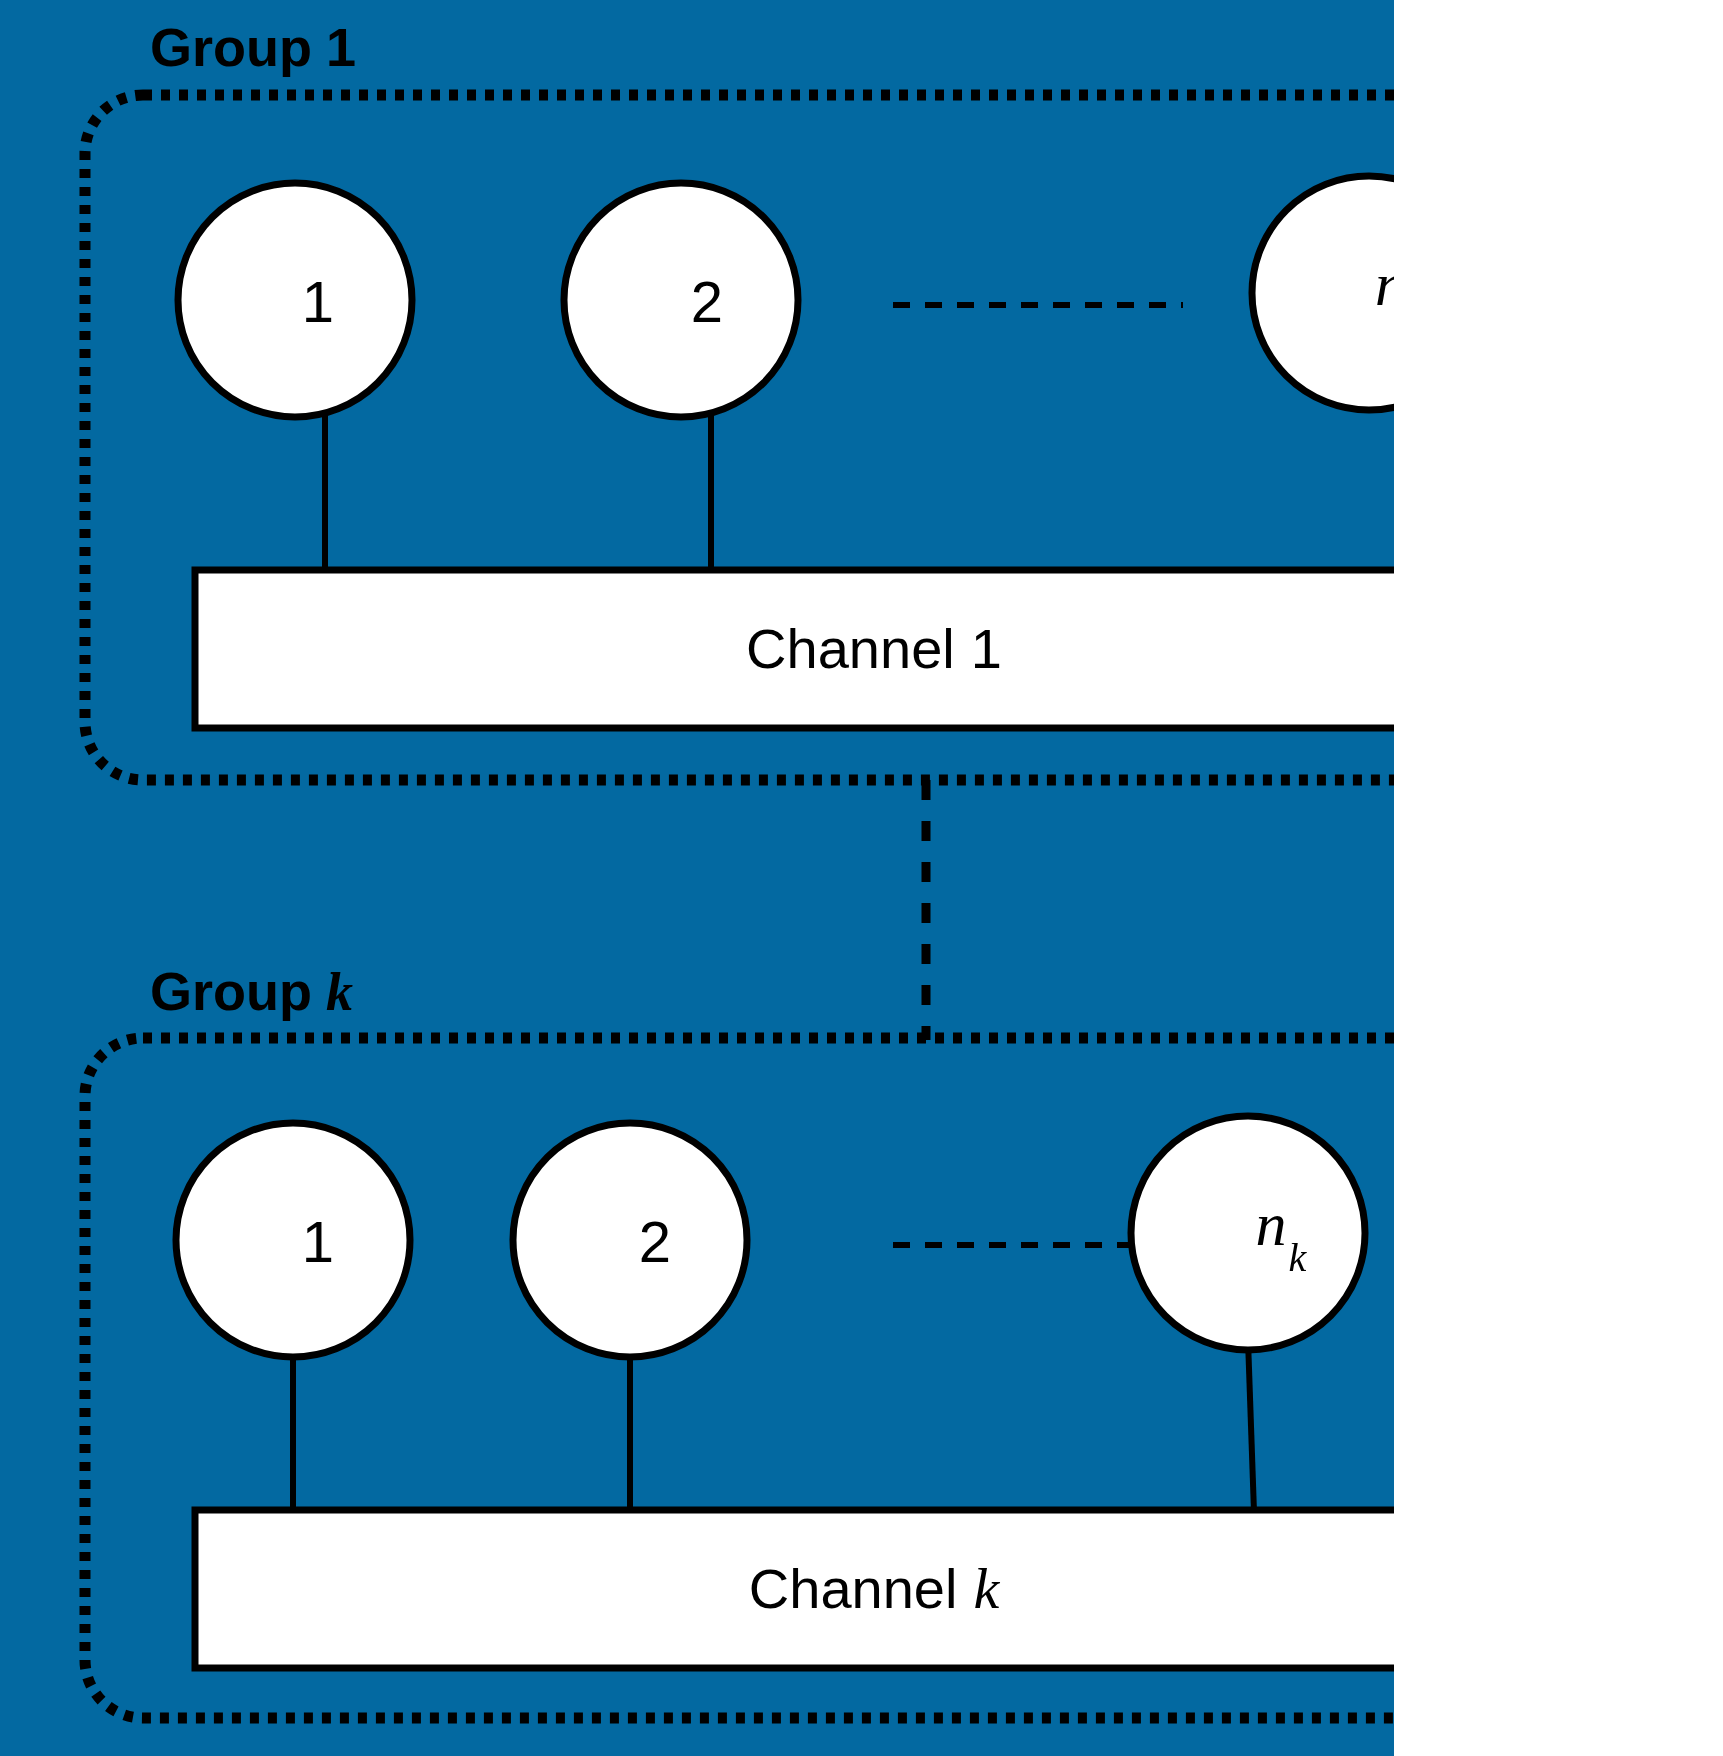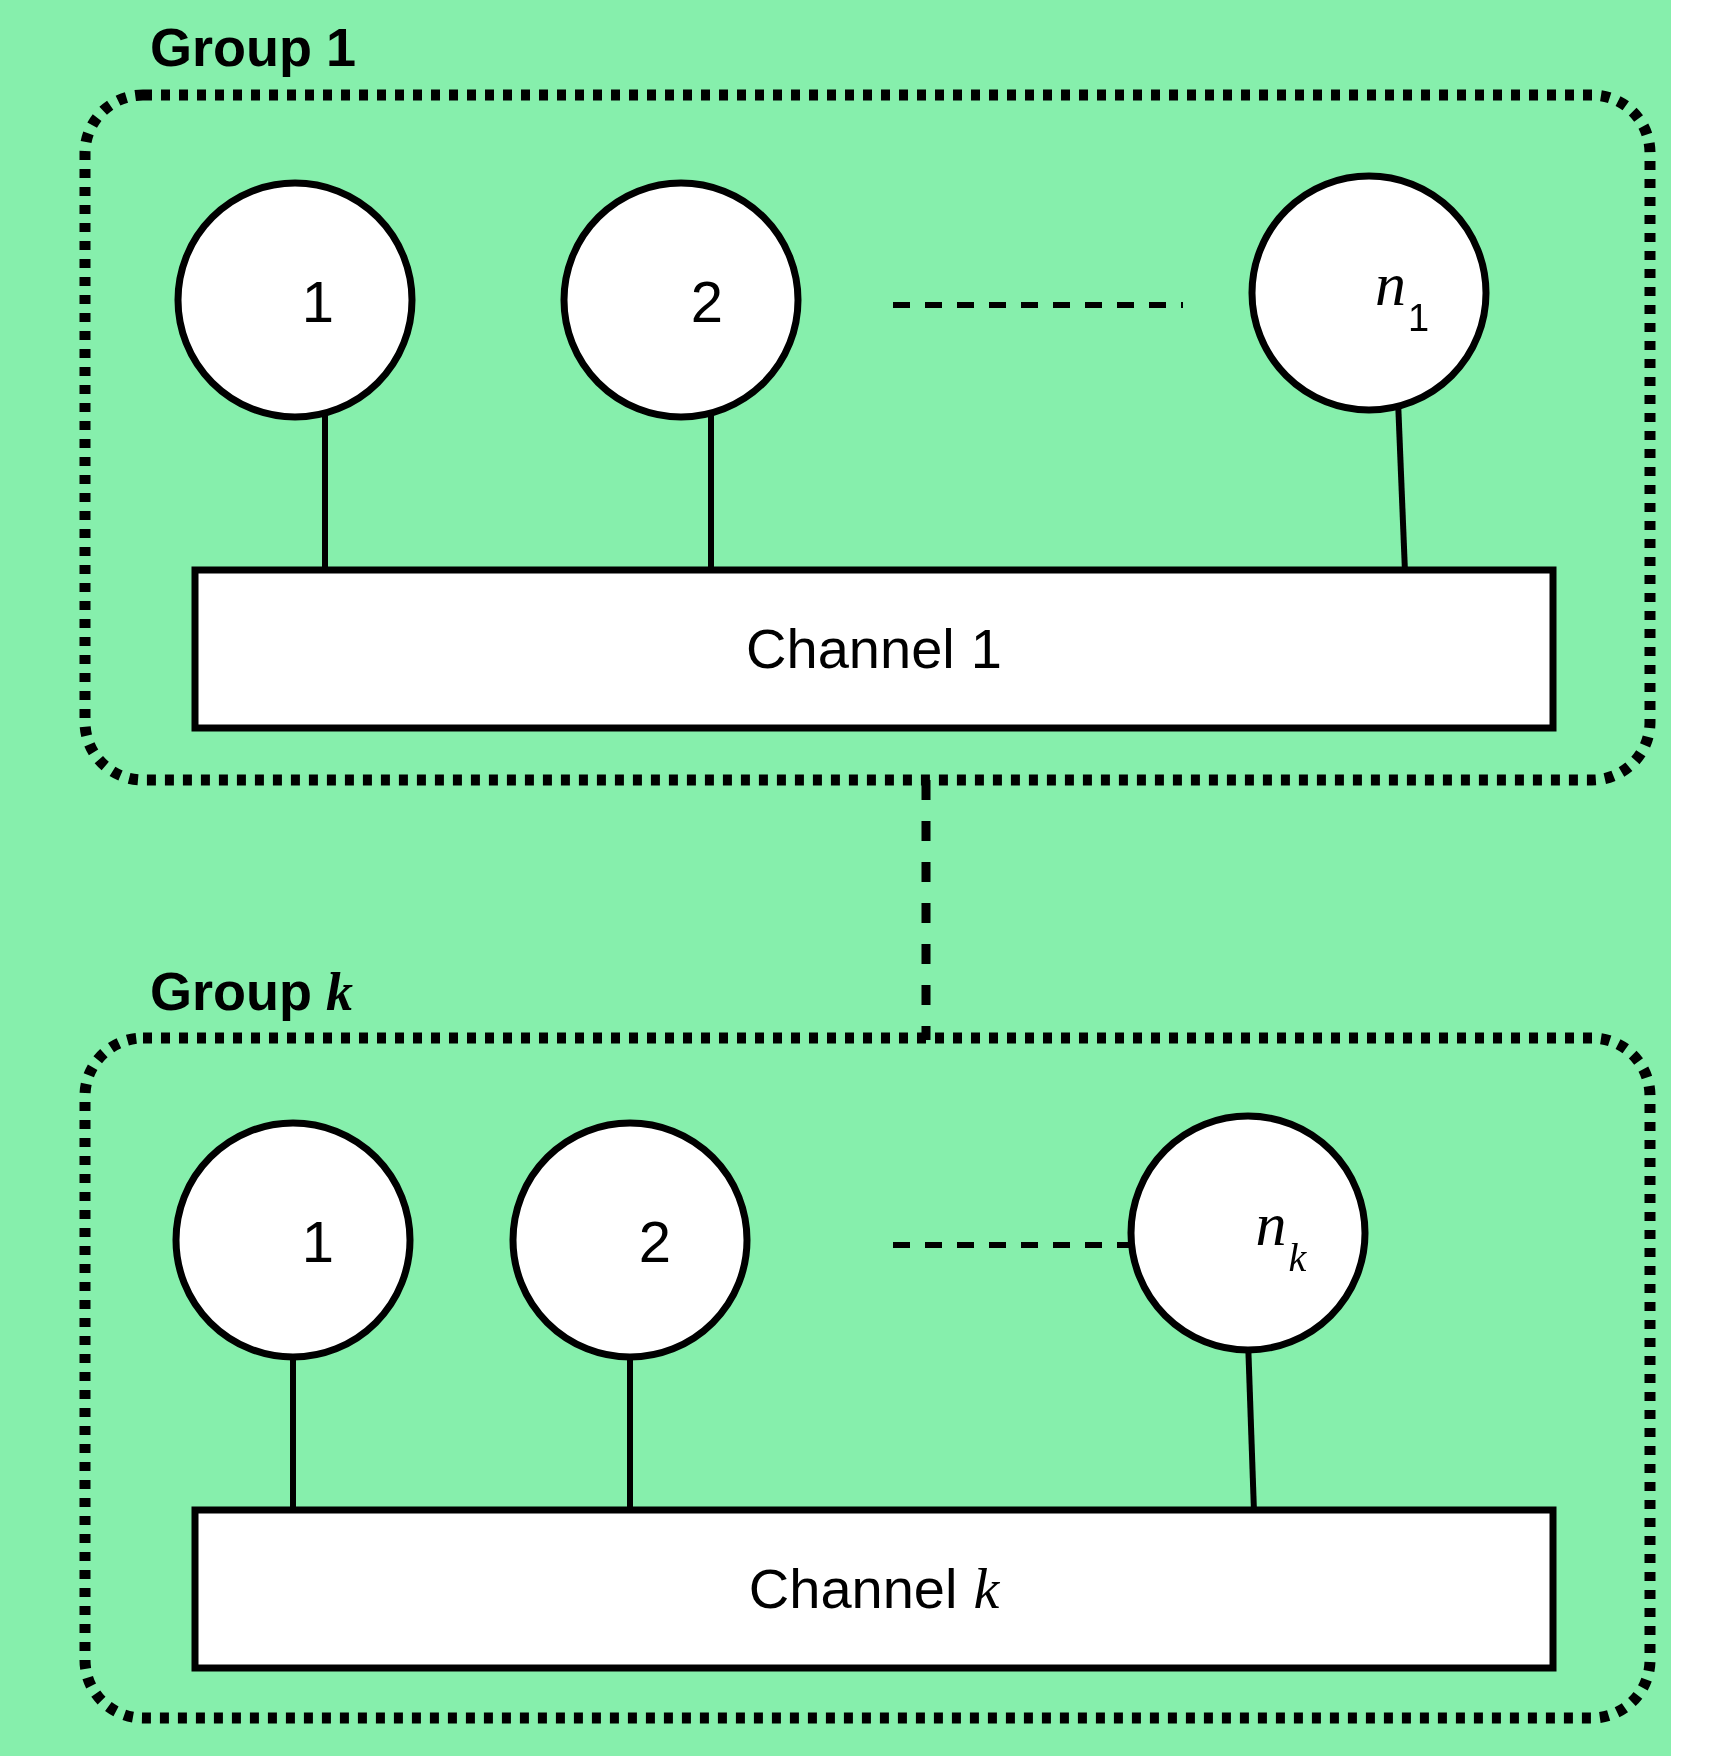--- a/index.html
+++ b/index.html
@@ -7,23 +7,23 @@
     margin: 0;
     padding: 0;
     background: #ffffff;
   }
   body {
     font-family: "Liberation Sans", sans-serif;
     color: #000000;
   }
   #stage {
     position: relative;
-    width: 1671px;
+    width: 1394px;
     height: 1756px;
-    background: #86efac;
+    background: #0369a1;
     overflow: hidden;
   }
   #diagram-svg {
     position: absolute;
     left: 0;
     top: 0;
     width: 1723px;
     height: 1756px;
     display: block;
   }

